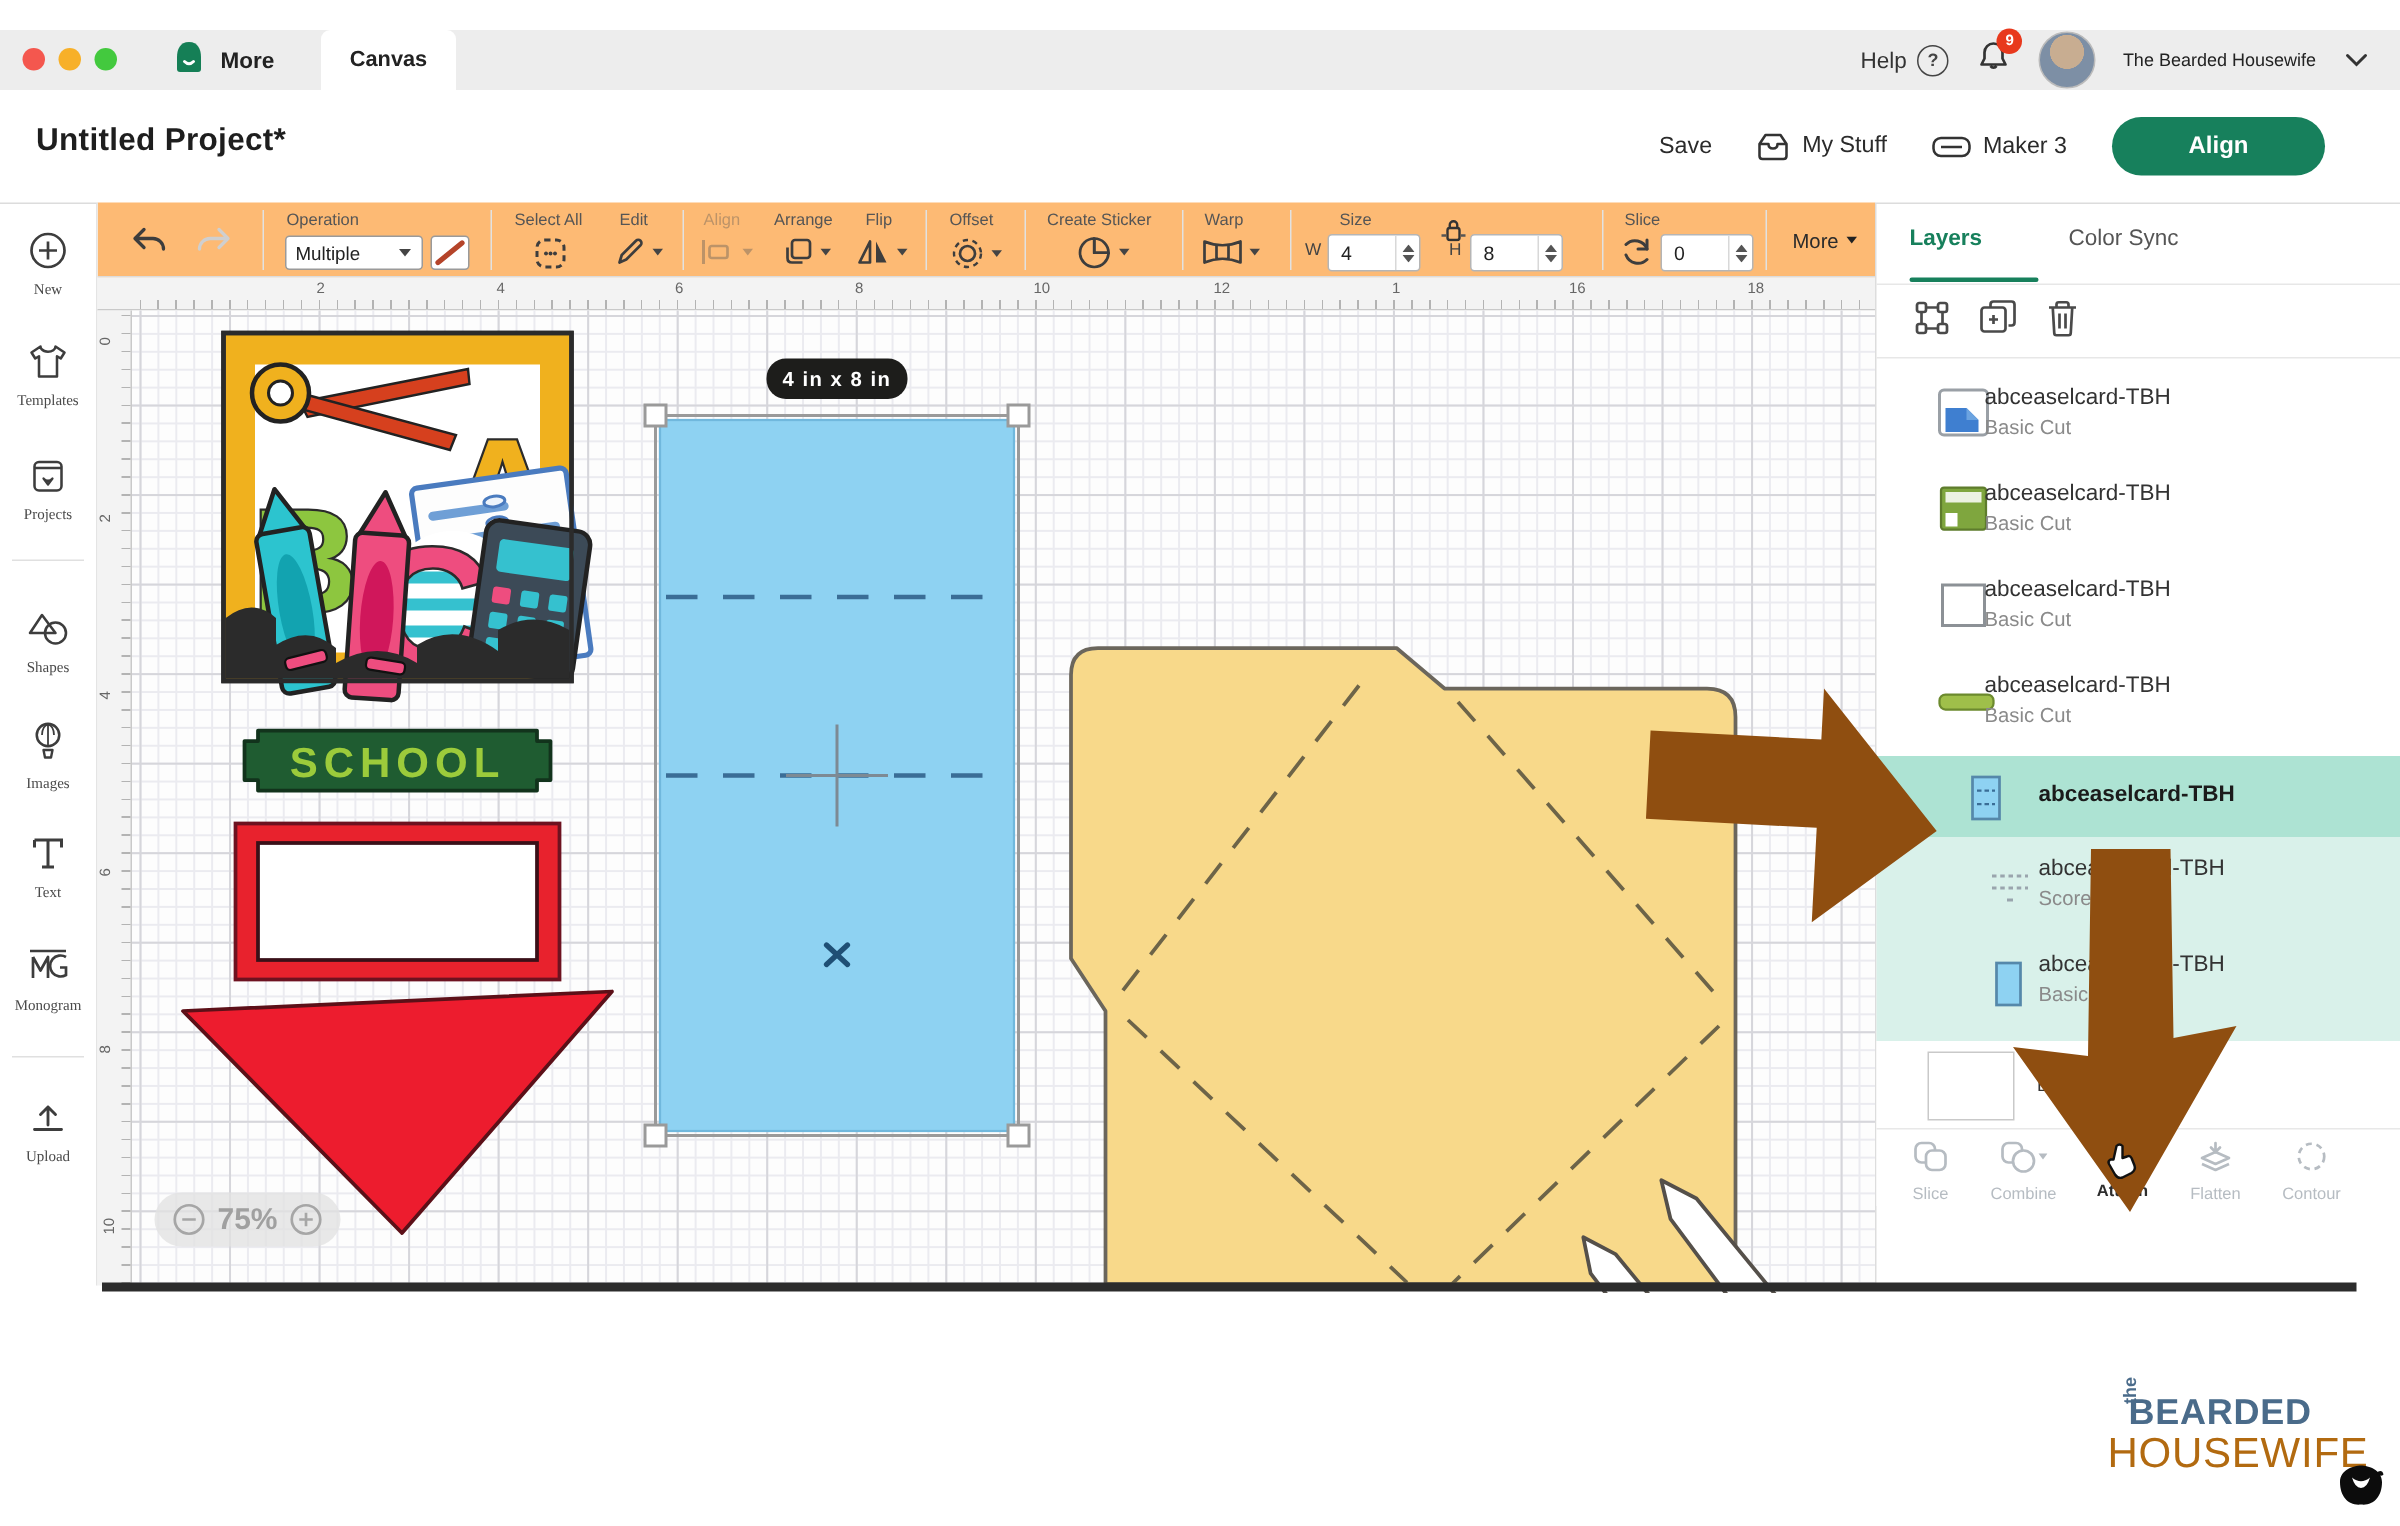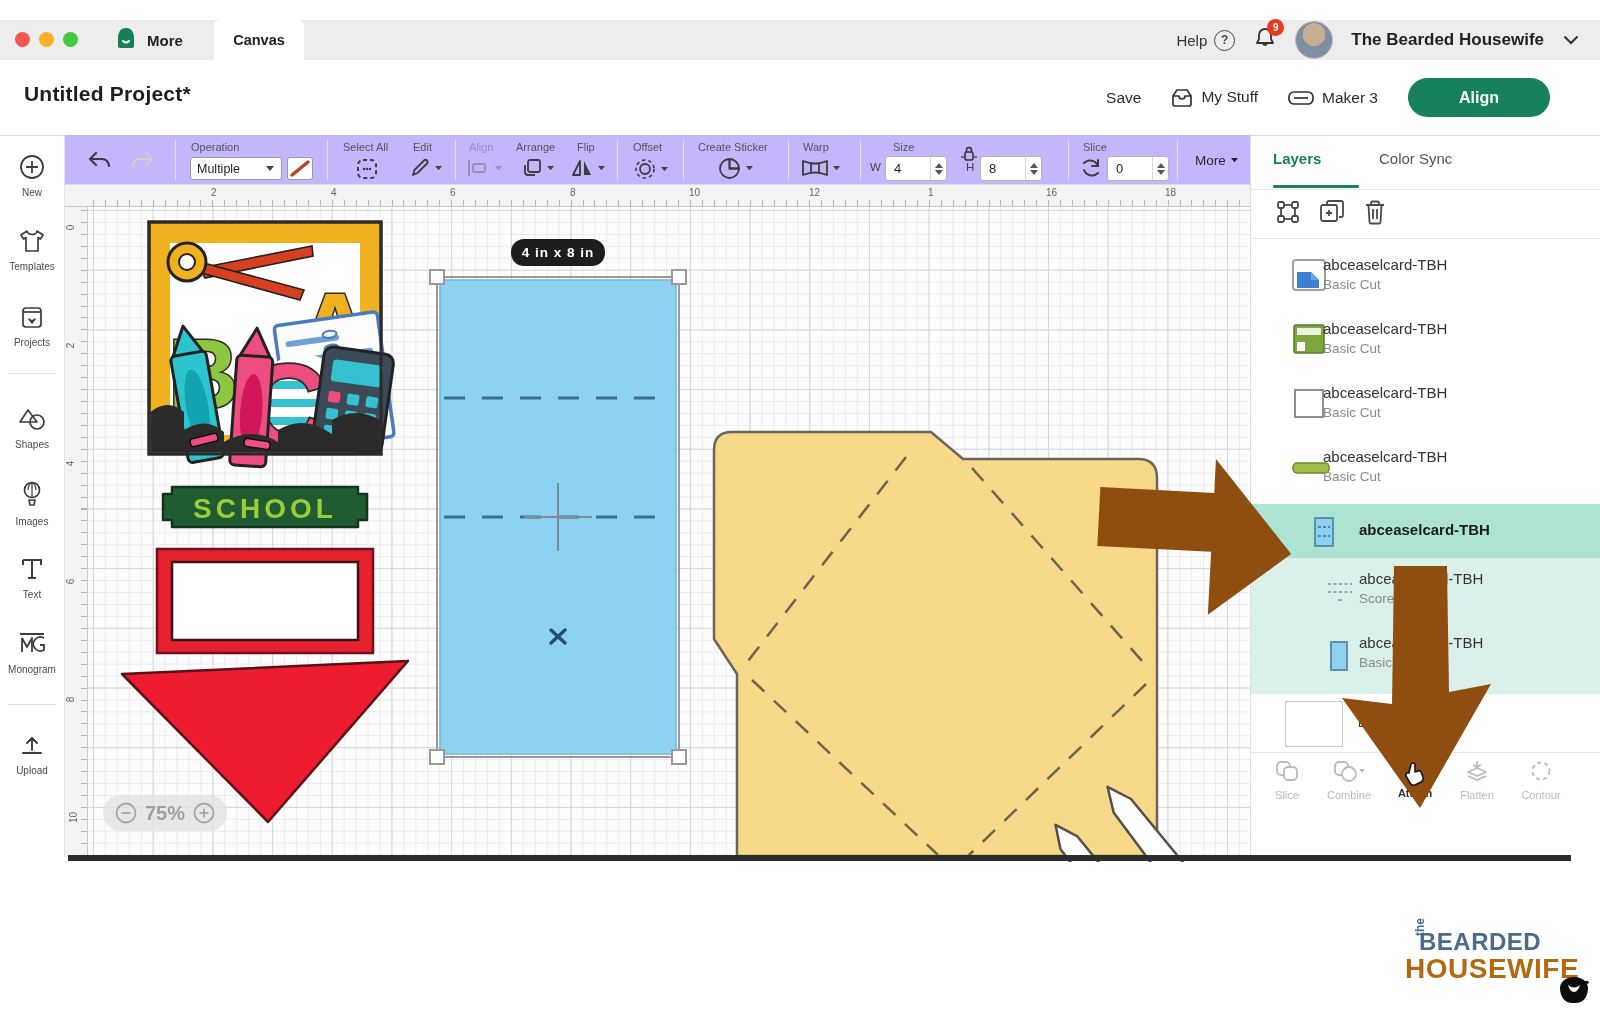--- a/index.html
+++ b/index.html
@@ -12,45 +12,45 @@
   .light { width:15px; height:15px; border-radius:50%; top:32px; }
   .home-tab { left:100px; top:20px; height:40px; display:flex; align-items:center; gap:9px; padding:0 14px; }
   .home-label { font-size:15px; font-weight:700; color:#222; }
   .canvas-tab { left:214px; top:20px; width:90px; height:40px; background:#fff; display:flex; align-items:center; justify-content:center; font-size:14.5px; font-weight:700; color:#222; border-radius:6px 6px 0 0; }
   .topbar-right { right:20px; top:20px; height:40px; display:flex; align-items:center; gap:18px; position:absolute; }
   .help-wrap { display:flex; align-items:center; gap:7px; font-size:15px; color:#333; }
   .qcircle { width:21px; height:21px; border:1.6px solid #444; border-radius:50%; display:flex; align-items:center; justify-content:center; font-size:12px; font-weight:700; color:#444; }
   .bell-wrap { position:relative; }
   .badge { position:absolute; right:-7px; top:-7px; width:17px; height:17px; background:#e8391d; border-radius:50%; color:#fff; font-size:10px; font-weight:700; display:flex; align-items:center; justify-content:center; }
   .avatar { width:38px; height:38px; border-radius:50%; background:radial-gradient(circle at 50% 35%, #c8ad91 0 38%, #7d8fa5 39% 100%); border:1px solid #bbb; }
-  .account-name { font-size:17px; color:#222;font-weight:bold; }
+  .account-name { font-size:12px; color:#222; }
 
   
   .page-title { left:24px; top:82px; font-size:21px; font-weight:700; color:#1e1e1e; letter-spacing:.2px; }
   .hdr-right { position:absolute; right:50px; top:78px; display:flex; align-items:center; gap:30px; }
   .hdr-item { display:flex; gap:8px; font-size:15.5px; color:#2b2b2b; }
   .make-btn { width:142px; height:39px; border-radius:21px; color:#fff; font-size:16px; font-weight:700; display:flex; align-items:center; justify-content:center; border:none; }
 
   
-  .toolbar { left:65px; top:135px; width:1185px; height:50px; background:#c4b5fd; border-bottom:1px solid #dcdcdc; }
+  .toolbar { left:65px; top:135px; width:1185px; height:50px; background:#fdba74; border-bottom:1px solid #dcdcdc; }
   .tlabel { position:absolute; top:6px; font-size:11px; color:#555; }
   .tsep { position:absolute; top:5px; width:1px; height:40px; background:#e2e2e2; }
   .opbox { position:absolute; left:125px; top:22px; width:92px; height:23px; border:1px solid #9a9a9a; border-radius:3px; font-size:12.5px; color:#222; display:flex; align-items:center; padding:0 6px; justify-content:space-between; background:#fff; }
   .swatch { position:absolute; left:222px; top:22px; width:26px; height:23px; border:1px solid #9a9a9a; border-radius:3px; background:#fff; }
   .icon-btn { position:absolute; display:flex; align-items:center; gap:3px; }
   .numbox { position:absolute; top:21px; height:25px; border:1px solid #b5b5b5; border-radius:3px; background:#fff; display:flex; align-items:center; }
   .numbox input { width:44px; border:none; outline:none; font-size:13px; color:#222; padding-left:8px; background:transparent; font-family:"Liberation Sans",sans-serif; }
   .stepper { width:16px; height:100%; border-left:1px solid #d8d8d8; display:flex; flex-direction:column; align-items:center; justify-content:center; gap:2px; }
   .more-btn { position:absolute; left:1130px; top:18px; font-size:13.5px; color:#2b2b2b; display:flex; align-items:center; gap:4px; }
   .grayed { opacity:.38; }
 
   
   .sidebar { left:0; top:135px; width:65px; height:722px; background:#fff; border-right:1px solid #e4e4e4; border-top:1px solid #dcdcdc; }
   .side-item { position:absolute; left:0; width:64px; text-align:center; color:#3f3f3f; }
-  .side-item .lbl { font-size:10px; color:#4a4a4a; margin-top:3px; display:block; }
+  .side-item .lbl { font-size:10px; color:#4a4a4a; margin-top:3px; display:block;font-family:Liberation Serif, serif; }
   .side-div { position:absolute; left:8px; width:48px; height:1px; background:#e0e0e0; }
 
   
   .ruler-top { left:65px; top:185px; width:1185px; height:22px; background:#f3f3f3; border-bottom:1px solid #c9c9c9; }
   .ruler-top::after { content:""; position:absolute; left:28px; right:0; bottom:0; height:6px; background:repeating-linear-gradient(to right,#b3b3b3 0 1px,transparent 1px 11.94px); }
   .ruler-left { left:65px; top:207px; width:23px; height:650px; background:#f3f3f3; border-right:1px solid #c9c9c9; }
   .ruler-left::after { content:""; position:absolute; top:3px; bottom:0; right:0; width:6px; background:repeating-linear-gradient(to bottom,#b3b3b3 0 1px,transparent 1px 11.94px); }
   .rt-num { position:absolute; top:2px; font-size:10px; color:#666; }
   .rl-num { position:absolute; left:3px; font-size:10px; color:#666; transform:rotate(-90deg); }
   .grid { left:88px; top:207px; width:1162px; height:650px; background-color:#fdfdfd;
@@ -80,21 +80,21 @@
   .banner-text { font-size:14.5px; font-weight:600; color:#17233e; }
   .banner-sun { color:#f2a33c; font-size:16px; }
   .banner-x { position:absolute; right:8px; top:16px; color:#fff; font-size:15px; }
 
   .bottom-line { left:68px; top:855px; width:1503px; height:6px; background:#2c2c2c; }
 
   
   .brand { left:1385px; top:920px; width:210px; height:90px; }
   .brand-the { position:absolute; left:28px; top:16px; font-size:12px; font-weight:700; color:#4a6b8a; transform:rotate(-90deg); transform-origin:left top; }
   .brand-1 { position:absolute; left:34px; top:8px; font-size:24px; font-weight:800; color:#4a6b8a; letter-spacing:.5px; }
-  .brand-2 { position:absolute; left:20px; top:33px; font-size:28px; font-weight:700; color:#b26a10; letter-spacing:.5px; }
+  .brand-2 { position:absolute; left:20px; top:33px; font-size:28px; font-weight:400; color:#b26a10; letter-spacing:.5px; }
   .arrows { pointer-events:none; z-index:60; }
 </style>
 </head>
 <body>
 
 <div class="abs tabbar"></div>
 <div class="abs light" style="left:15px;background:#f4574e"></div>
 <div class="abs light" style="left:39px;background:#f7b029"></div>
 <div class="abs light" style="left:63px;background:#43c93e"></div>
 

